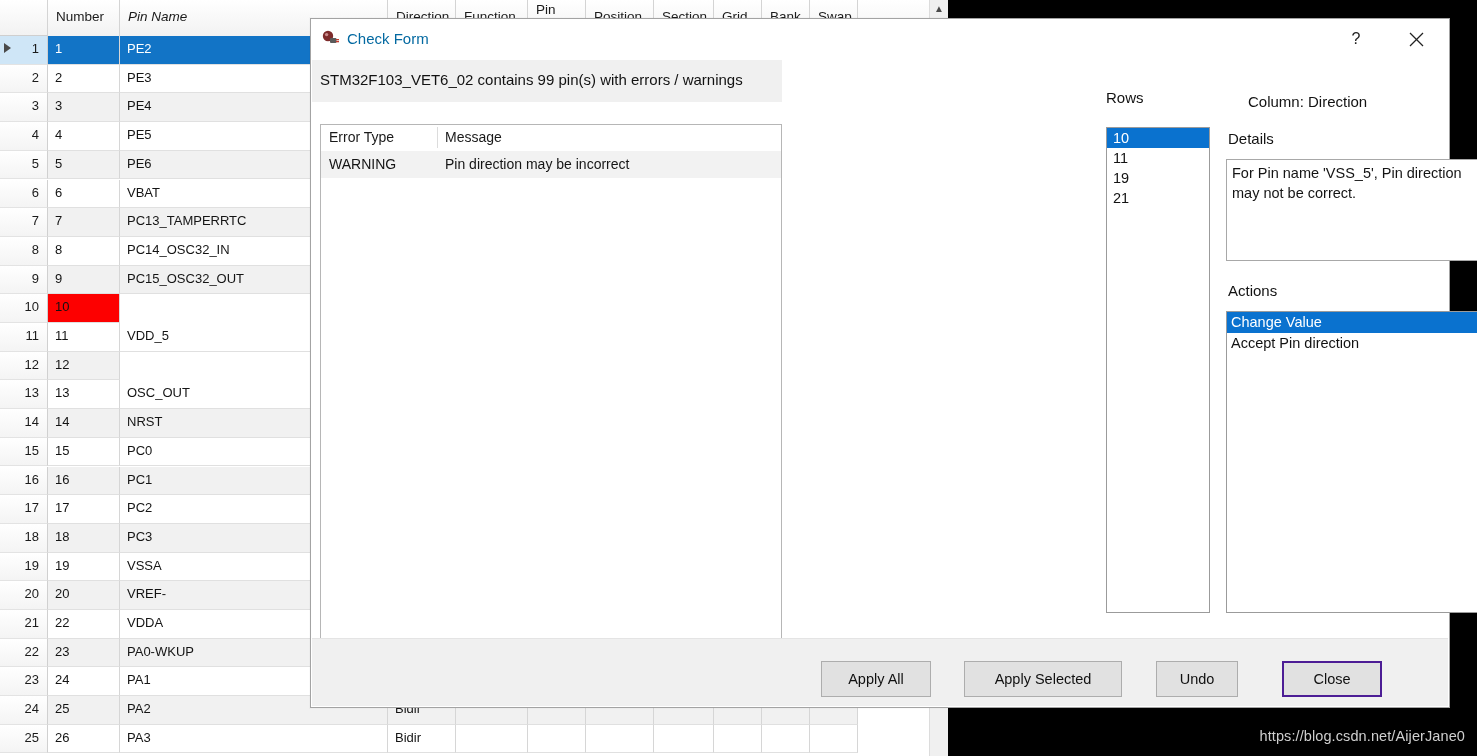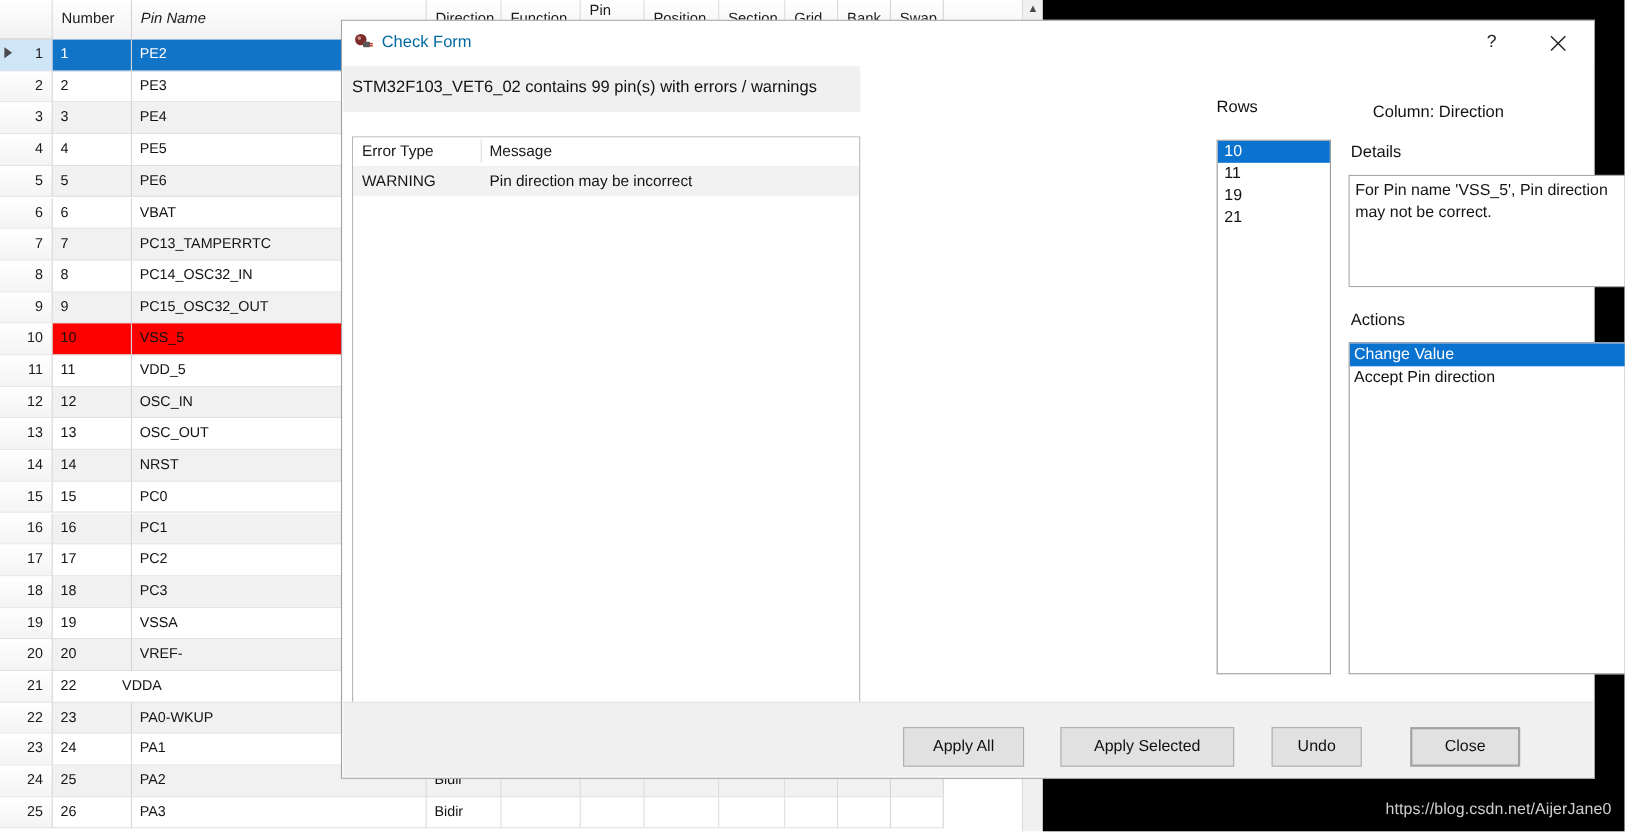--- a/index.html
+++ b/index.html
@@ -216,21 +216,21 @@
   .footer {
     position: absolute; left: 1px; right: 1px; bottom: 1px; height: 68px;
     background: #f0f0f0; border-top: 1px solid #e4e4e4; box-sizing: border-box;
   }
   .btn {
     position: absolute; top: 22px; height: 36px;
     background: #e1e1e1; border: 1px solid #adadad; box-sizing: border-box;
     font-size: 14.5px; color: #101010;
     text-align: center; line-height: 34px;
   }
-  .btn.focus { background: #e1e1e1; border: 2px solid #a3a3a3; line-height: 32px; }
+  .btn.focus { background: #e1e1e1; border: 2px solid #4c1d95; line-height: 32px; }
 </style>
 </head>
 <body>
 
 <div id="root">
 
   <div class="bg-app">
     <div class="grid-table" id="grid-table">
         <div class="grid-header">
           <div class="grid-corner"></div>
@@ -358,21 +358,20 @@
           <div class="cell" style="left: 528px; width: 58px;"></div>
           <div class="cell" style="left: 586px; width: 68px;"></div>
           <div class="cell" style="left: 654px; width: 60px;"></div>
           <div class="cell" style="left: 714px; width: 48px;"></div>
           <div class="cell" style="left: 762px; width: 48px;"></div>
           <div class="cell" style="left: 810px; width: 48px;"></div>
         </div>
         <div class="grow err" style="top: 294.3px;">
           <div class="rowhdr">10</div>
           <div class="cell" style="left: 48px; width: 72px;">10</div>
-          <div class="cell" style="left: 120px; width: 268px;">VSS_5</div>
           <div class="cell" style="left: 388px; width: 68px;"></div>
           <div class="cell" style="left: 456px; width: 72px;"></div>
           <div class="cell" style="left: 528px; width: 58px;"></div>
           <div class="cell" style="left: 586px; width: 68px;"></div>
           <div class="cell" style="left: 654px; width: 60px;"></div>
           <div class="cell" style="left: 714px; width: 48px;"></div>
           <div class="cell" style="left: 762px; width: 48px;"></div>
           <div class="cell" style="left: 810px; width: 48px;"></div>
         </div>
         <div class="grow plain" style="top: 323px;">
@@ -384,21 +383,20 @@
           <div class="cell" style="left: 528px; width: 58px;"></div>
           <div class="cell" style="left: 586px; width: 68px;"></div>
           <div class="cell" style="left: 654px; width: 60px;"></div>
           <div class="cell" style="left: 714px; width: 48px;"></div>
           <div class="cell" style="left: 762px; width: 48px;"></div>
           <div class="cell" style="left: 810px; width: 48px;"></div>
         </div>
         <div class="grow alt" style="top: 351.7px;">
           <div class="rowhdr">12</div>
           <div class="cell" style="left: 48px; width: 72px;">12</div>
-          <div class="cell" style="left: 120px; width: 268px;">OSC_IN</div>
           <div class="cell" style="left: 388px; width: 68px;"></div>
           <div class="cell" style="left: 456px; width: 72px;"></div>
           <div class="cell" style="left: 528px; width: 58px;"></div>
           <div class="cell" style="left: 586px; width: 68px;"></div>
           <div class="cell" style="left: 654px; width: 60px;"></div>
           <div class="cell" style="left: 714px; width: 48px;"></div>
           <div class="cell" style="left: 762px; width: 48px;"></div>
           <div class="cell" style="left: 810px; width: 48px;"></div>
         </div>
         <div class="grow plain" style="top: 380.4px;">
@@ -501,21 +499,21 @@
           <div class="cell" style="left: 528px; width: 58px;"></div>
           <div class="cell" style="left: 586px; width: 68px;"></div>
           <div class="cell" style="left: 654px; width: 60px;"></div>
           <div class="cell" style="left: 714px; width: 48px;"></div>
           <div class="cell" style="left: 762px; width: 48px;"></div>
           <div class="cell" style="left: 810px; width: 48px;"></div>
         </div>
         <div class="grow plain" style="top: 610px;">
           <div class="rowhdr">21</div>
           <div class="cell" style="left: 48px; width: 72px;">22</div>
-          <div class="cell" style="left: 104px; width: 268px;">VDDA</div>
+          <div class="cell" style="left: 120px; width: 268px;">VDDA</div>
           <div class="cell" style="left: 388px; width: 68px;"></div>
           <div class="cell" style="left: 456px; width: 72px;"></div>
           <div class="cell" style="left: 528px; width: 58px;"></div>
           <div class="cell" style="left: 586px; width: 68px;"></div>
           <div class="cell" style="left: 654px; width: 60px;"></div>
           <div class="cell" style="left: 714px; width: 48px;"></div>
           <div class="cell" style="left: 762px; width: 48px;"></div>
           <div class="cell" style="left: 810px; width: 48px;"></div>
         </div>
         <div class="grow alt" style="top: 638.7px;">

